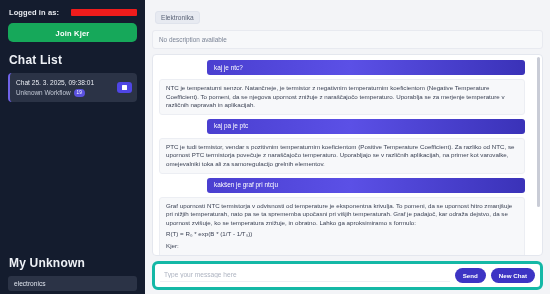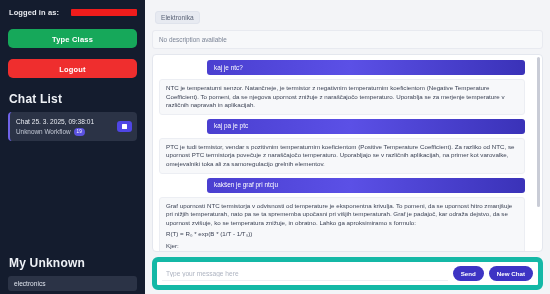--- a/index.html
+++ b/index.html
@@ -30,21 +30,21 @@
     position: relative;
     overflow: hidden;
   }
   .logged-row {
     display: flex;
     align-items: center;
     gap: 10px;
     font-size: 7.5px;
     font-weight: bold;
     letter-spacing: .1px;
-    margin: 1px 0 12px 1px;
+    margin: 1px 0 6px 1px;
     white-space: nowrap;
   }
   .redacted {
     flex: 1;
     height: 7px;
     background: #f01c1c;
     border-radius: 1px;
     margin-left: 2px;
   }
   .side-btn {
@@ -206,25 +206,25 @@
   }
   .msg-bot p { margin: 0 0 3px 0; }
   .msg-bot p:last-child { margin-bottom: 0; }
   .formula { margin: 0 0 3px 0; }
   .msg-bot ul { margin: 0; padding-left: 9px; }
   .msg-bot li { margin-bottom: 2px; line-height: 8.6px; }
 
   .composer {
     margin-top: 5px;
     background: #ffffff;
-    border: 5px solid #14b8a6;
+    border: 3px solid #14b8a6;
     border-radius: 6px;
     padding: 4px 5px;
     display: flex;
-    align-items: flex-end;
+    align-items: flex-start;
     gap: 5px;
     flex: 0 0 auto;
   }
   .composer-input {
     flex: 1;
     border: none;
     outline: none;
     background: transparent;
     font-size: 6.6px;
     color: #3b4254;
@@ -250,22 +250,21 @@
 
 <div id="app">
 
   <aside class="sidebar">
 
     <div class="logged-row">
       <span>Logged in as:</span>
       <span class="redacted"></span>
     </div>
 
-    <button class="side-btn join-btn">Type Class</button>
-    <button class="side-btn logout-btn">Logout</button>
+    <button class="side-btn join-btn">Join Kjer</button>
 
     <div class="side-heading">Chat List</div>
 
     <div class="chat-card">
       <div class="chat-card-text">
         <div class="chat-card-title">Chat 25. 3. 2025, 09:38:01</div>
         <div class="chat-card-sub">
           <span>Unknown Workflow</span>
           <span class="wf-badge">19</span>
         </div>

